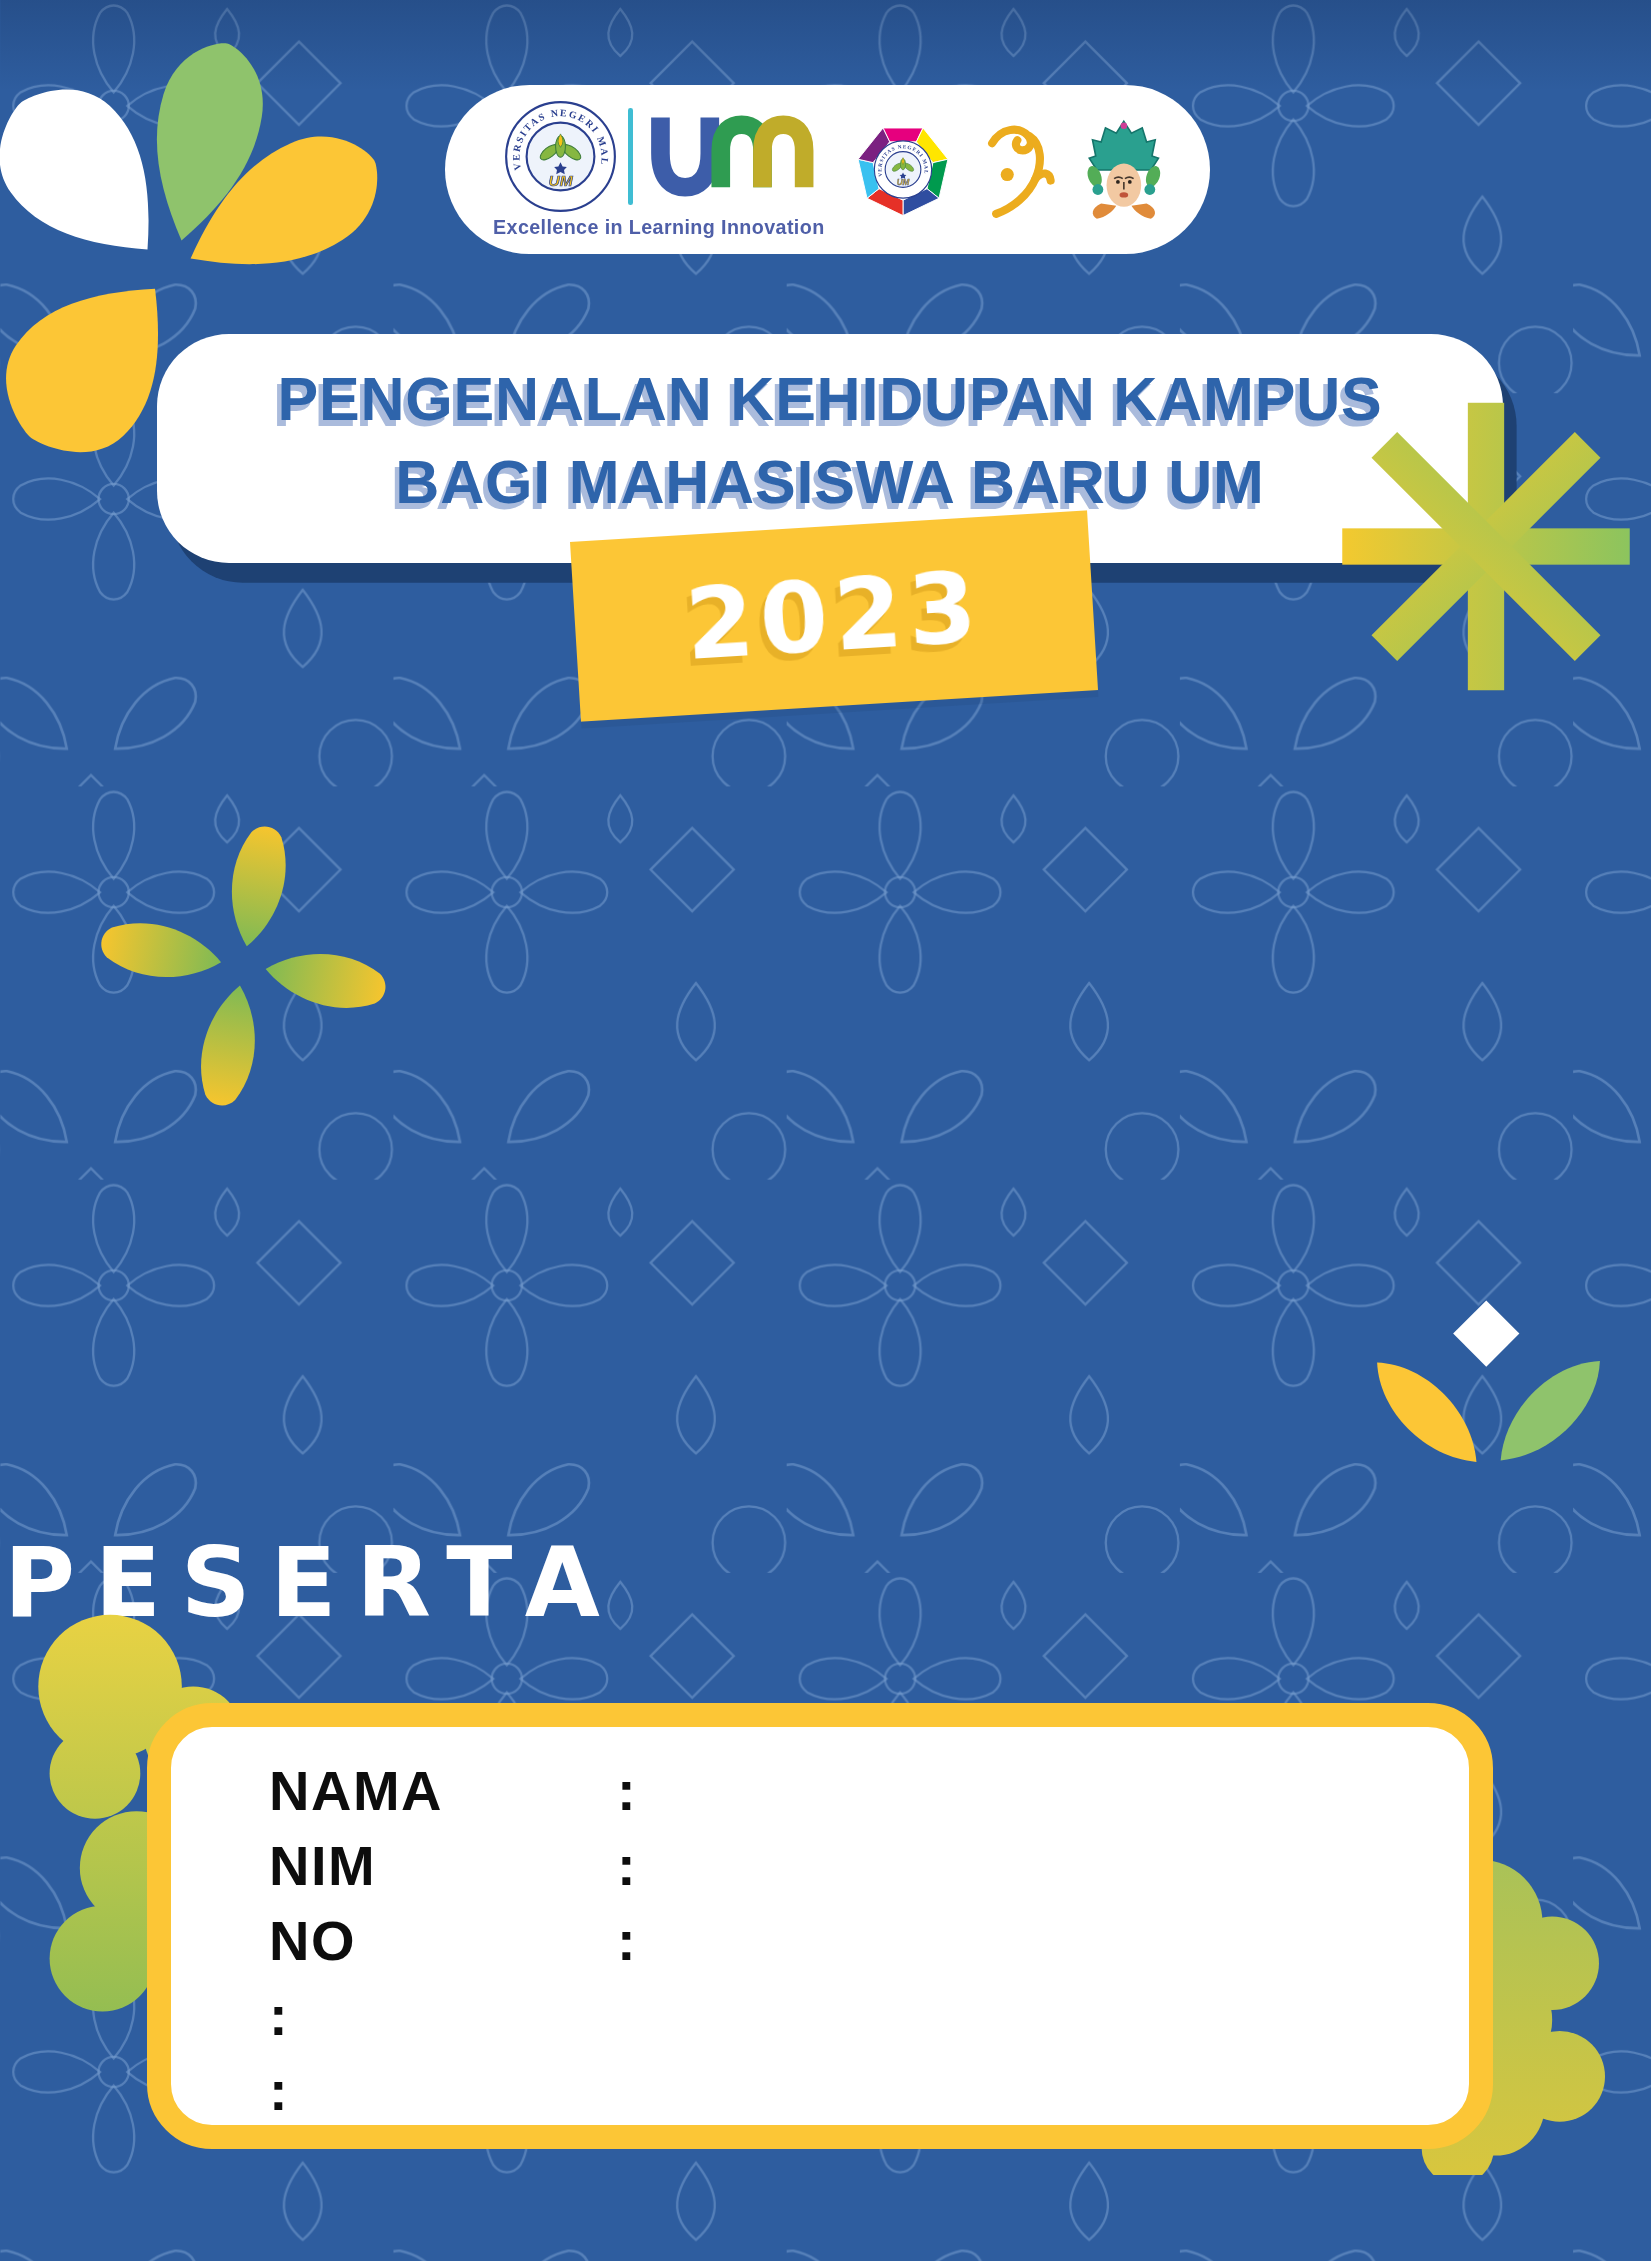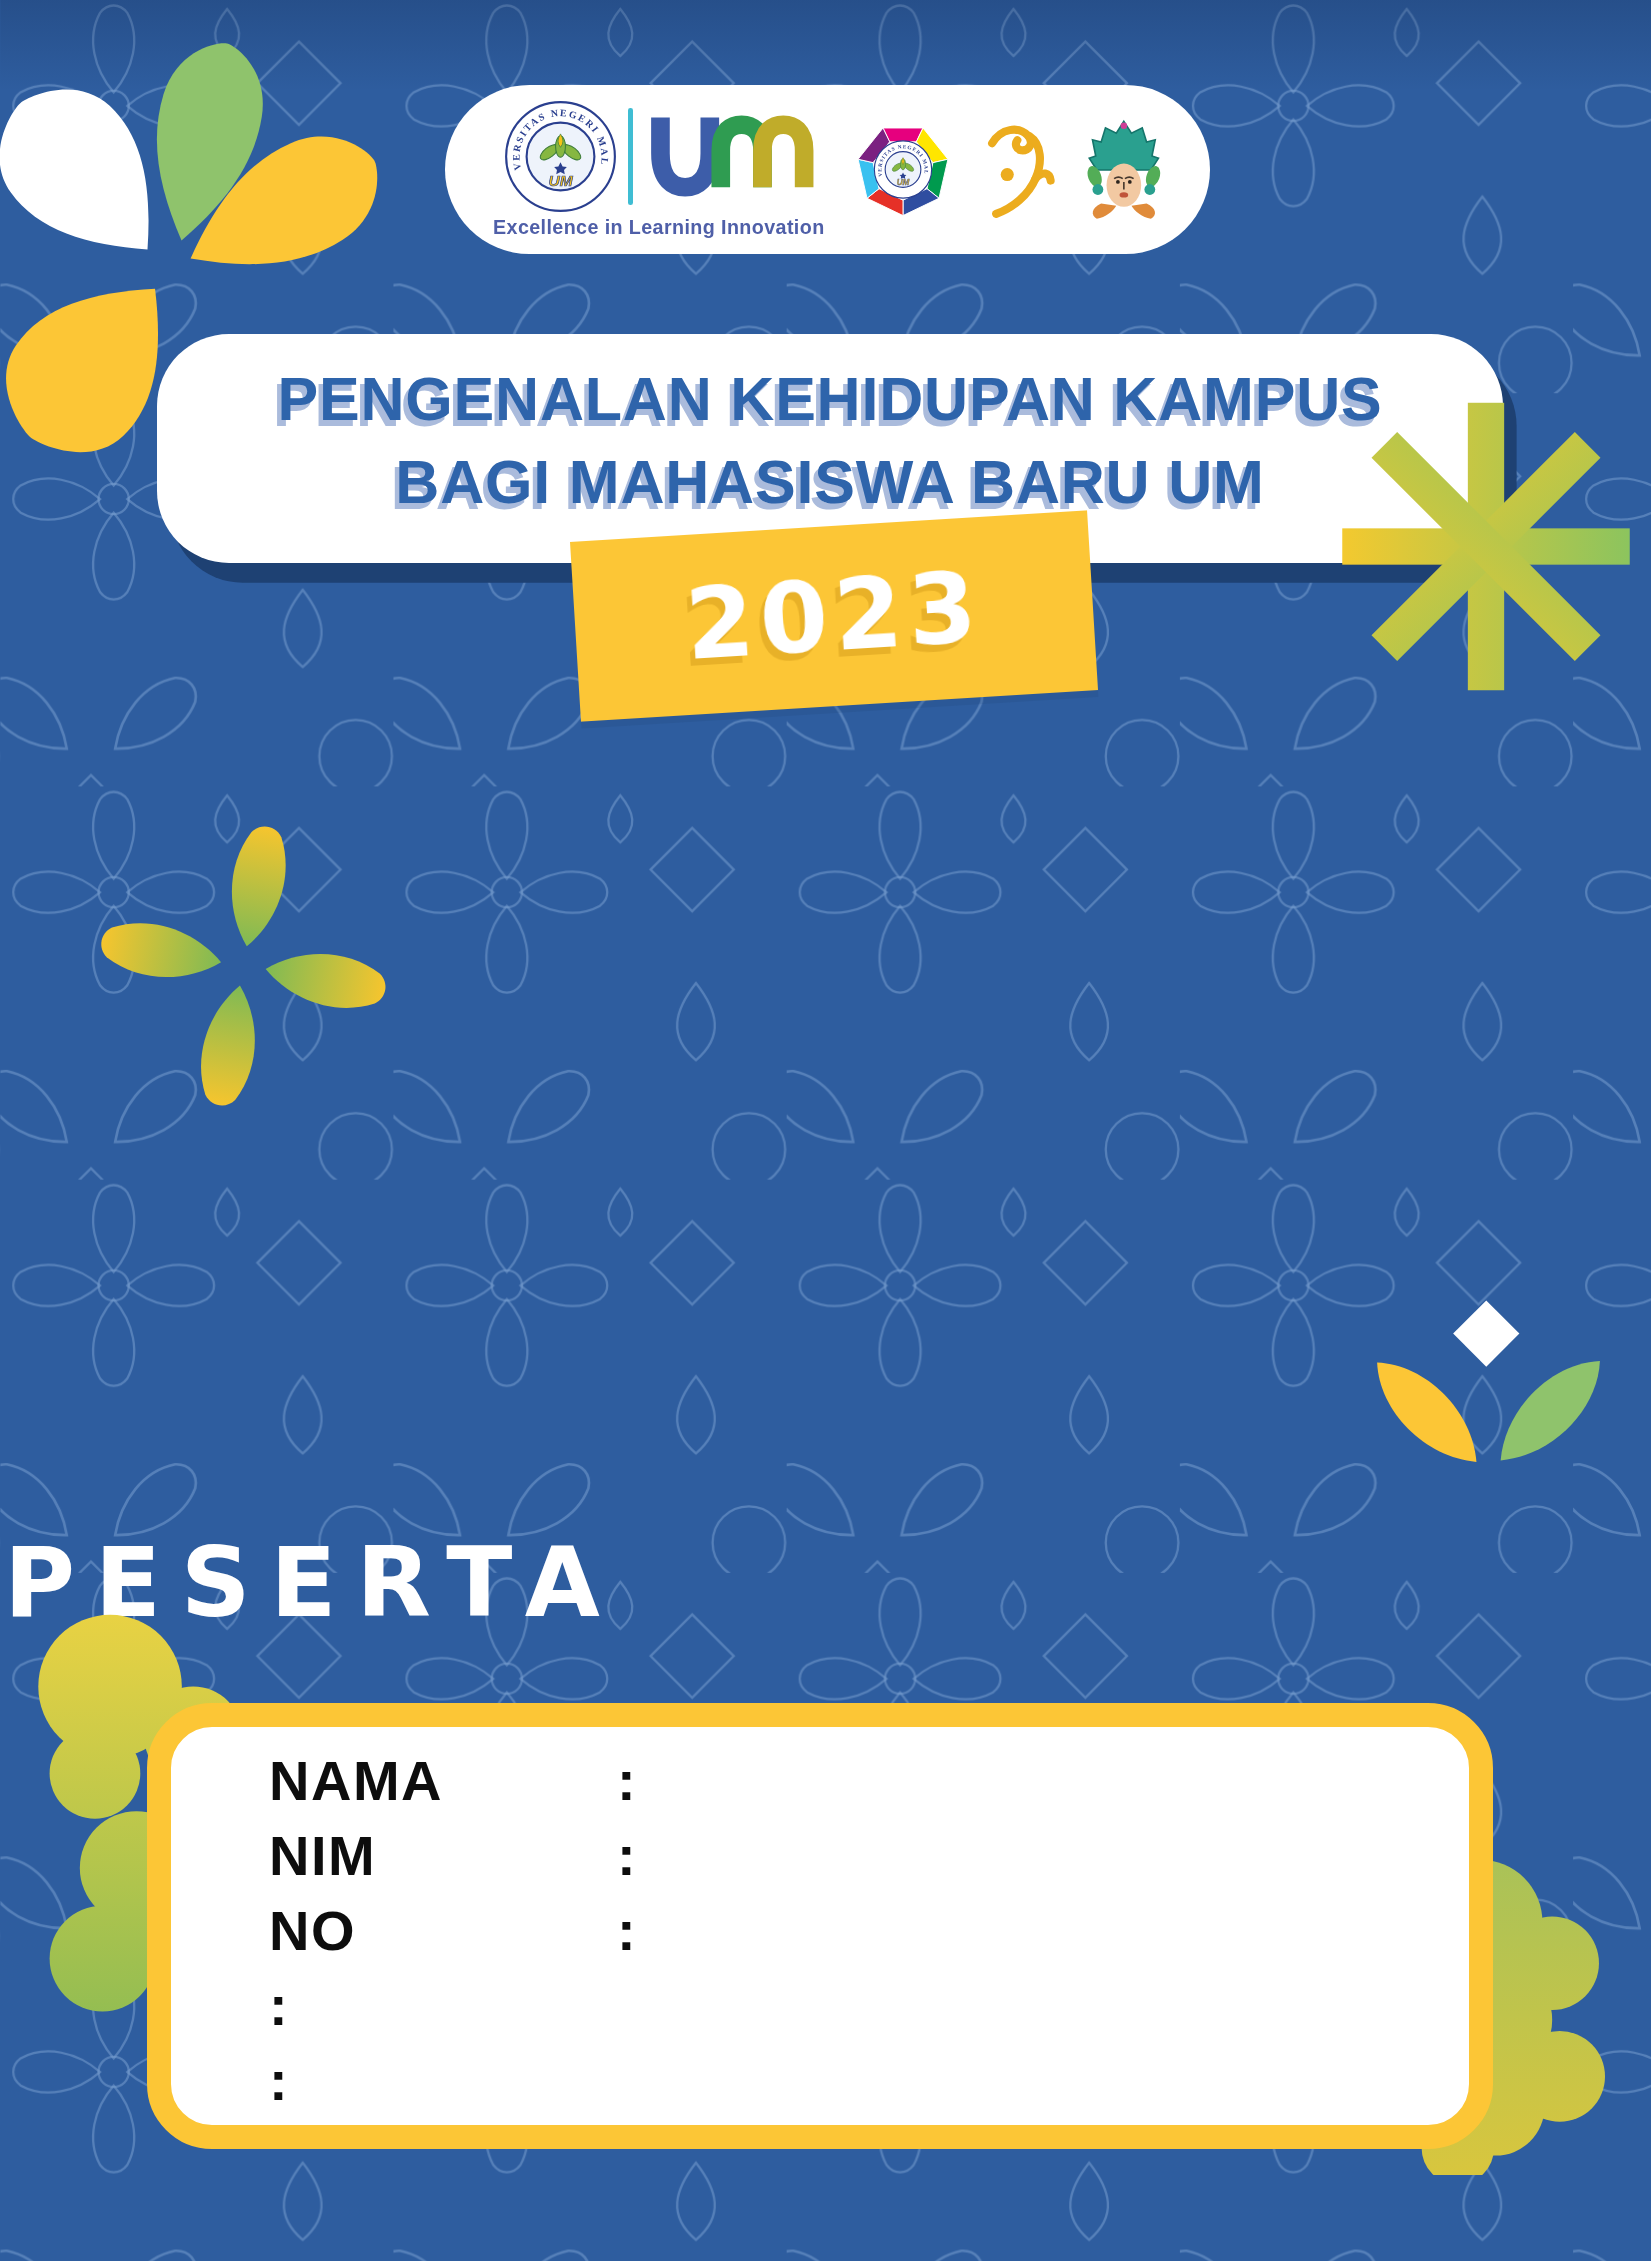--- a/index.html
+++ b/index.html
@@ -44,21 +44,21 @@
   .peserta{
     left:4px;top:1526px;width:100%;color:#ffffff;
     font-family:"DejaVu Sans",sans-serif;font-weight:bold;font-size:97px;
     letter-spacing:19.7px;
   }
   .form-box{
     left:147px;top:1703px;width:1346px;height:446px;background:#ffffff;
     border:24px solid #fcc636;border-radius:65px;box-sizing:border-box;
     padding:21px 0 0 98px;display:flex;flex-direction:column;
   }
-  .form-row{display:flex;align-items:flex-start;height:75px;}
+  .form-row{display:flex;align-items:flex-end;height:75px;}
   .form-label,.form-colon,.form-value{
     font-size:56px;font-weight:bold;color:#0d0d0d;letter-spacing:1.5px;
   }
   .form-label{width:348px;}
   .form-value{flex:1;margin-left:30px;}
   svg{display:block;}
 </style>
 </head>
 <body>
 

